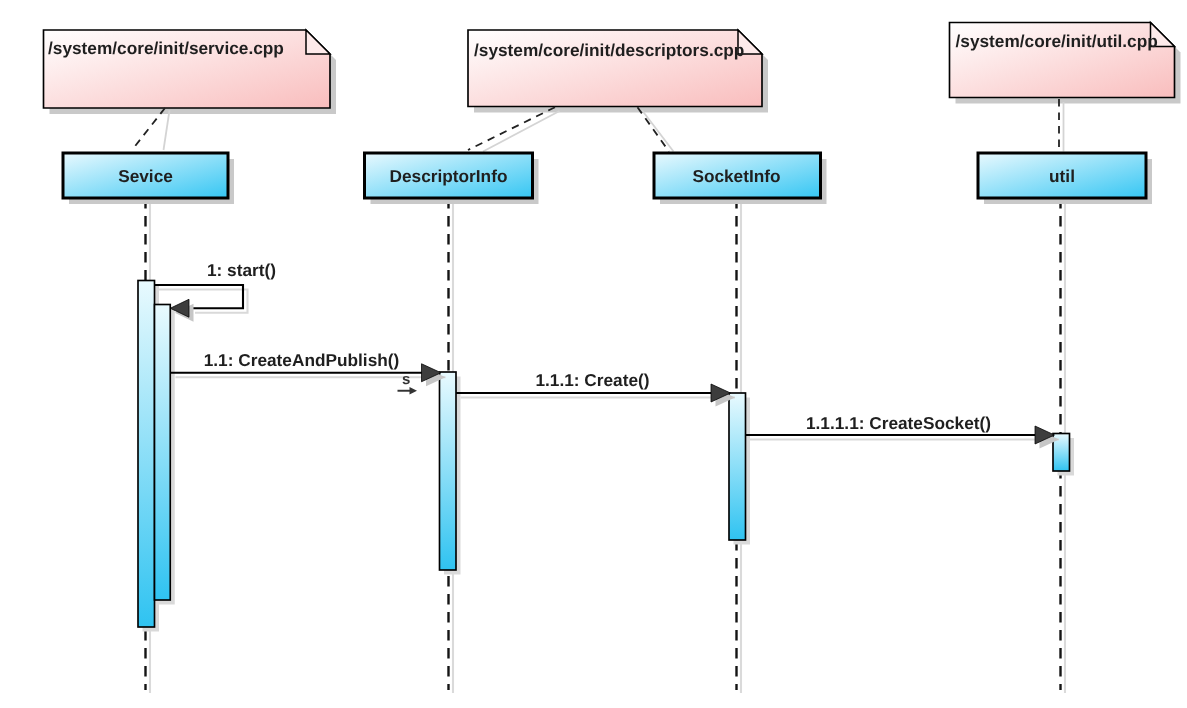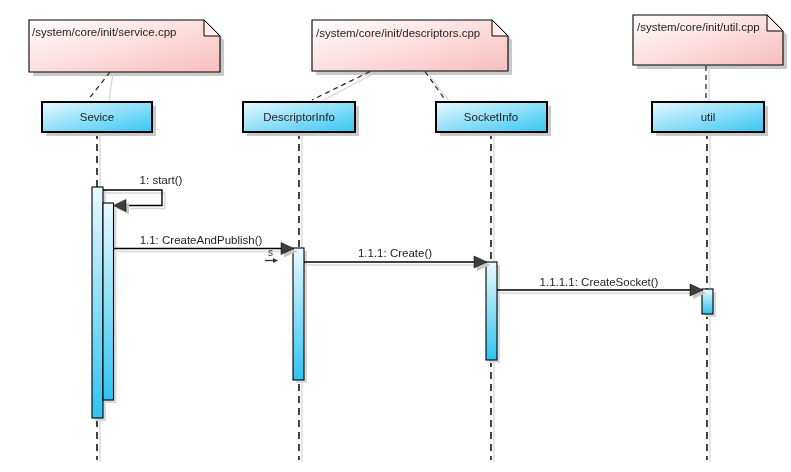--- a/index.html
+++ b/index.html
@@ -1,16 +1,16 @@
 <!DOCTYPE html>
 <html><head>
 <meta charset="utf-8">
 <style>
   html,body { margin:0; padding:0; background:#ffffff; }
-  .stage { width:791px; height:472px; position:relative; background:#ffffff; overflow:hidden; }
+  .stage { width:791px; height:472px; position:relative; background:#ffffff; overflow:hidden;font-weight:bold; }
   svg text { font-family:"Liberation Sans", sans-serif; font-size:11.5px; fill:#1f1f1f; }
   .note-shape   { stroke:#000000; stroke-width:1.1; }
   .note-fold    { stroke:#000000; stroke-width:1; }
   .head-box     { stroke:#000000; stroke-width:2; }
   .bar          { stroke:#000000; stroke-width:1.1; }
   .lifeline     { stroke:#141414; stroke-width:1.6; stroke-dasharray:7 5; fill:none; }
   .lifeline-shadow { stroke:#dadada; stroke-width:1.4; fill:none; }
   .msg          { stroke:#000000; stroke-width:1.4; fill:none; }
   .msg-shadow   { stroke:#d9d9d9; stroke-width:1.4; fill:none; }
   .connector    { stroke:#222222; stroke-width:1.2; stroke-dasharray:5 4; fill:none; }

